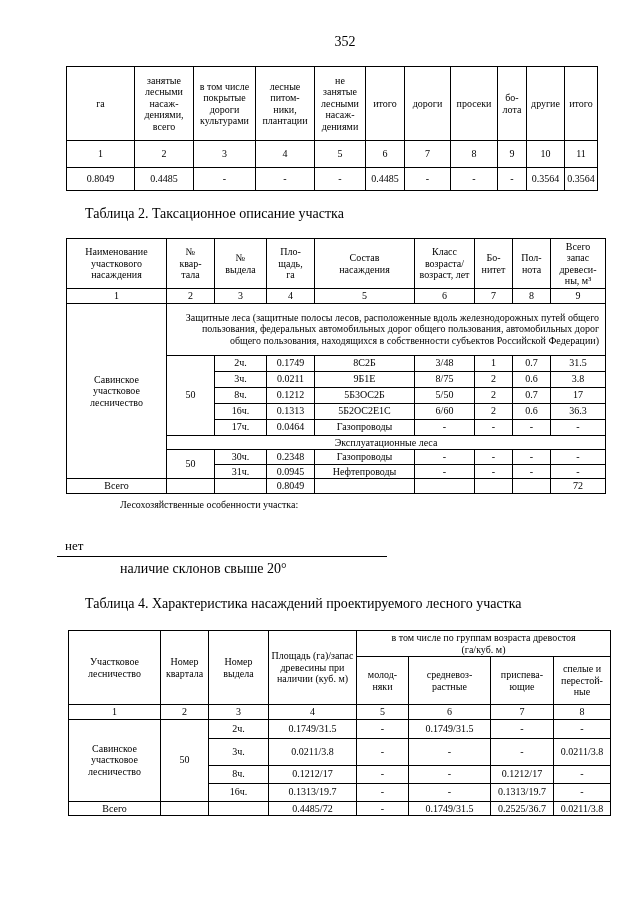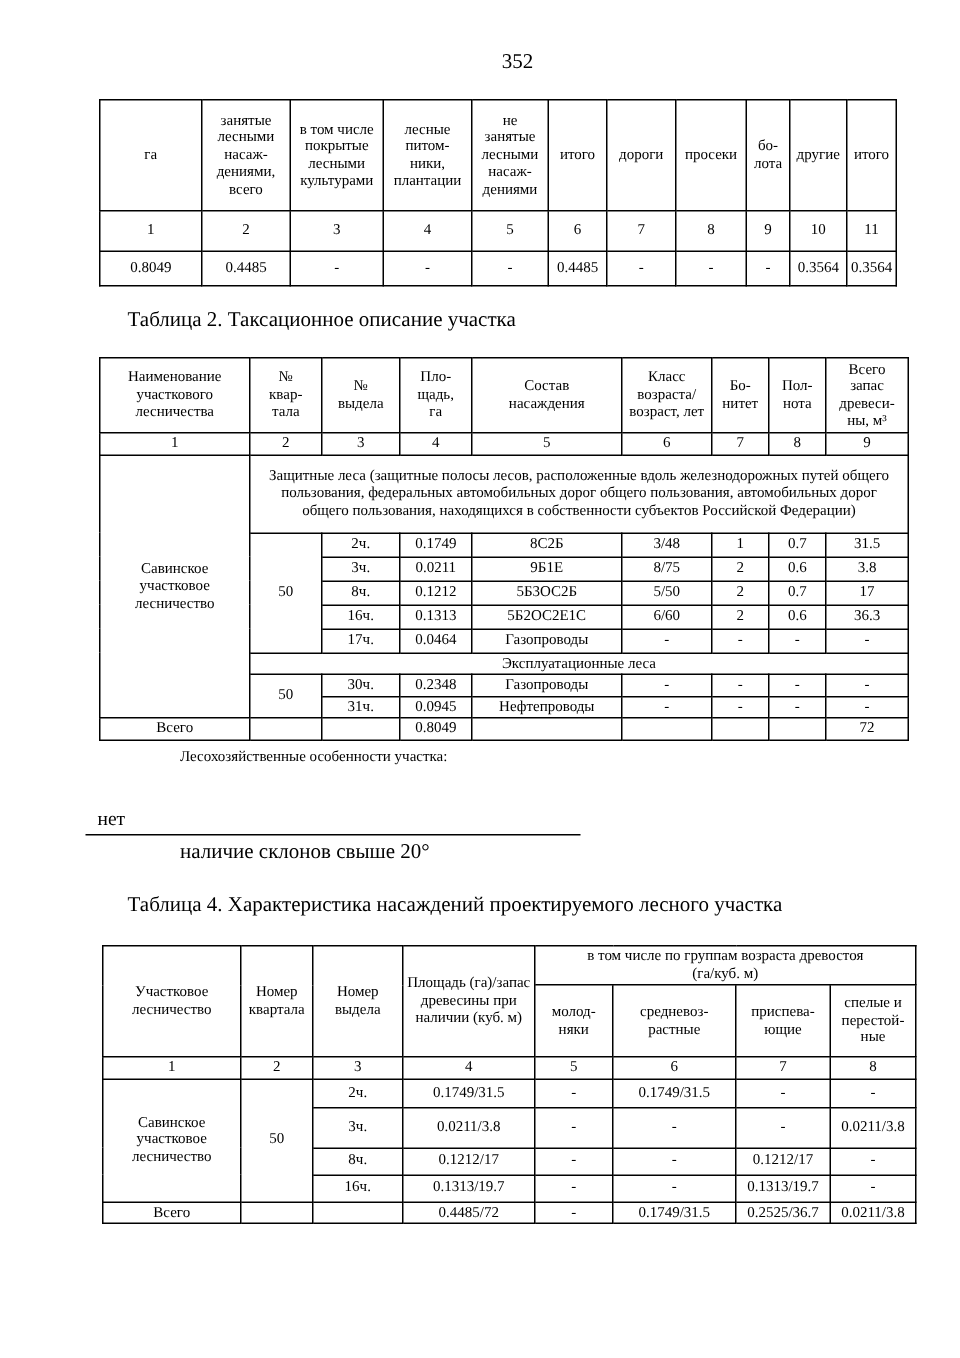--- a/index.html
+++ b/index.html
@@ -9,21 +9,21 @@
     font-family:"Liberation Serif", serif; color:#000;
   }
   .pagenum { position:absolute; top:34px; left:0; width:690px; text-align:center; font-size:14px; }
   .caption { position:absolute; font-size:14px; white-space:nowrap; }
   table { border-collapse:collapse; table-layout:fixed; position:absolute; background:#fff; }
   td {
     border:1px solid #000; text-align:center; vertical-align:middle;
     font-size:10px; line-height:1.15; padding:1px 2px; white-space:pre-line;
     overflow:hidden;
   }
-  td.section { white-space:normal; padding:1px 6px; }
+  td.section { white-space:normal; padding:1px 6px;text-align:right; }
   .t1 { left:66px; top:66px; }
   .t2 { left:66px; top:238px; }
   .t3 { left:68px; top:630px; }
   .features-title { position:absolute; left:120px; top:499px; font-size:10px; }
   .fill-line {
     position:absolute; left:57px; top:538px; width:330px; height:19px;
     border-bottom:1px solid #000; font-size:13px;
   }
   .fill-line span { margin-left:8px; }
   .fill-caption { position:absolute; left:120px; top:561px; font-size:14px; }
@@ -50,21 +50,21 @@
   <tbody>
       <tr style="height:74px">
     <td>га</td>
     <td>занятые
 лесными
 насаж-
 дениями,
 всего</td>
     <td>в том числе
 покрытые
-лесными
+дороги
 культурами</td>
     <td>лесные
 питом-
 ники,
 плантации</td>
     <td>не
 занятые
 лесными
 насаж-
 дениями</td>
@@ -116,21 +116,21 @@
     <col style="width:100px">
       <col style="width:60px">
       <col style="width:38px">
       <col style="width:38px">
     <col style="width:55px">
   </colgroup>
   <tbody>
       <tr style="height:50px">
     <td>Наименование
 участкового
-лесничества</td>
+насаждения</td>
     <td>№
 квар-
 тала</td>
     <td>№
 выдела</td>
     <td>Пло-
 щадь,
 га</td>
     <td>Состав
 насаждения</td>

